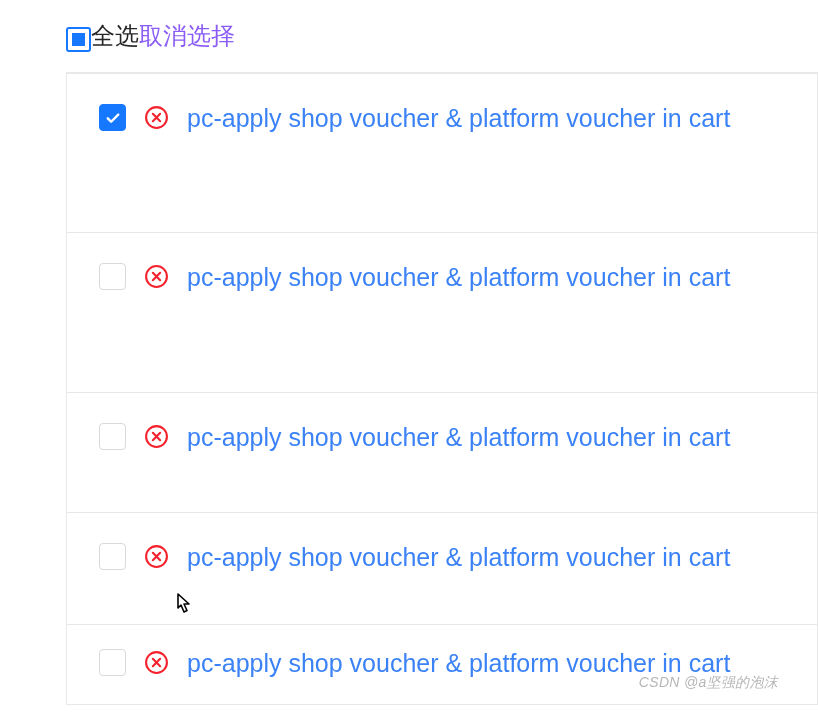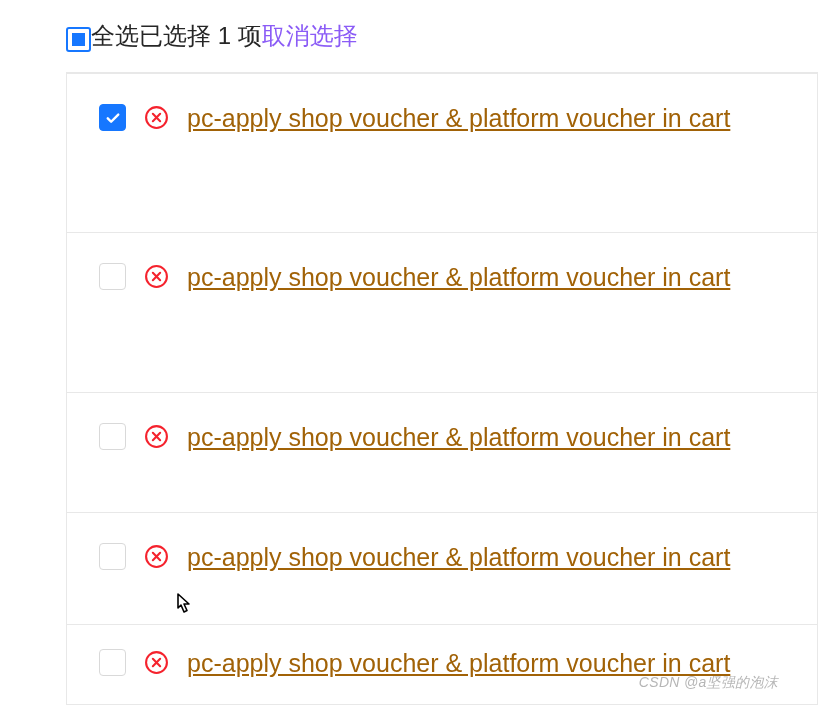--- a/index.html
+++ b/index.html
@@ -88,24 +88,23 @@
       width: 25px;
       height: 25px;
       display: flex;
       align-items: center;
       justify-content: center;
       flex-shrink: 0;
       margin-top: 3px;
     }
     .item-title {
       font-size: 25px;
-      color: #a16207;
+      color: #3b82f6;
       line-height: 32px;
       font-weight: 400;
-      text-decoration: underline;
     }
     .watermark {
       position: absolute;
       bottom: 26px;
       right: 40px;
       font-size: 14px;
       color: rgba(120,120,120,0.55);
       font-style: italic;
       letter-spacing: 0.3px;
     }
@@ -120,21 +119,20 @@
   </style>
 </head>
 <body>
 
 <div class="container">
   <div class="header">
     <div class="header-checkbox">
       <span class="inner-square"></span>
     </div>
     <span class="select-all-label">全选</span>
-    <span class="selected-count">已选择 1 项</span>
     <span class="cancel-link">取消选择</span>
   </div>
 
   <div class="list">
 
     <div class="list-item first h-tall">
       <div class="checkbox checked">
         <svg width="18" height="18" viewBox="0 0 24 24" fill="none">
             <path d="M5 12.5l4.5 4.5L19 7.5" stroke="#fff" stroke-width="3.2" stroke-linecap="round" stroke-linejoin="round"></path>
           </svg>

